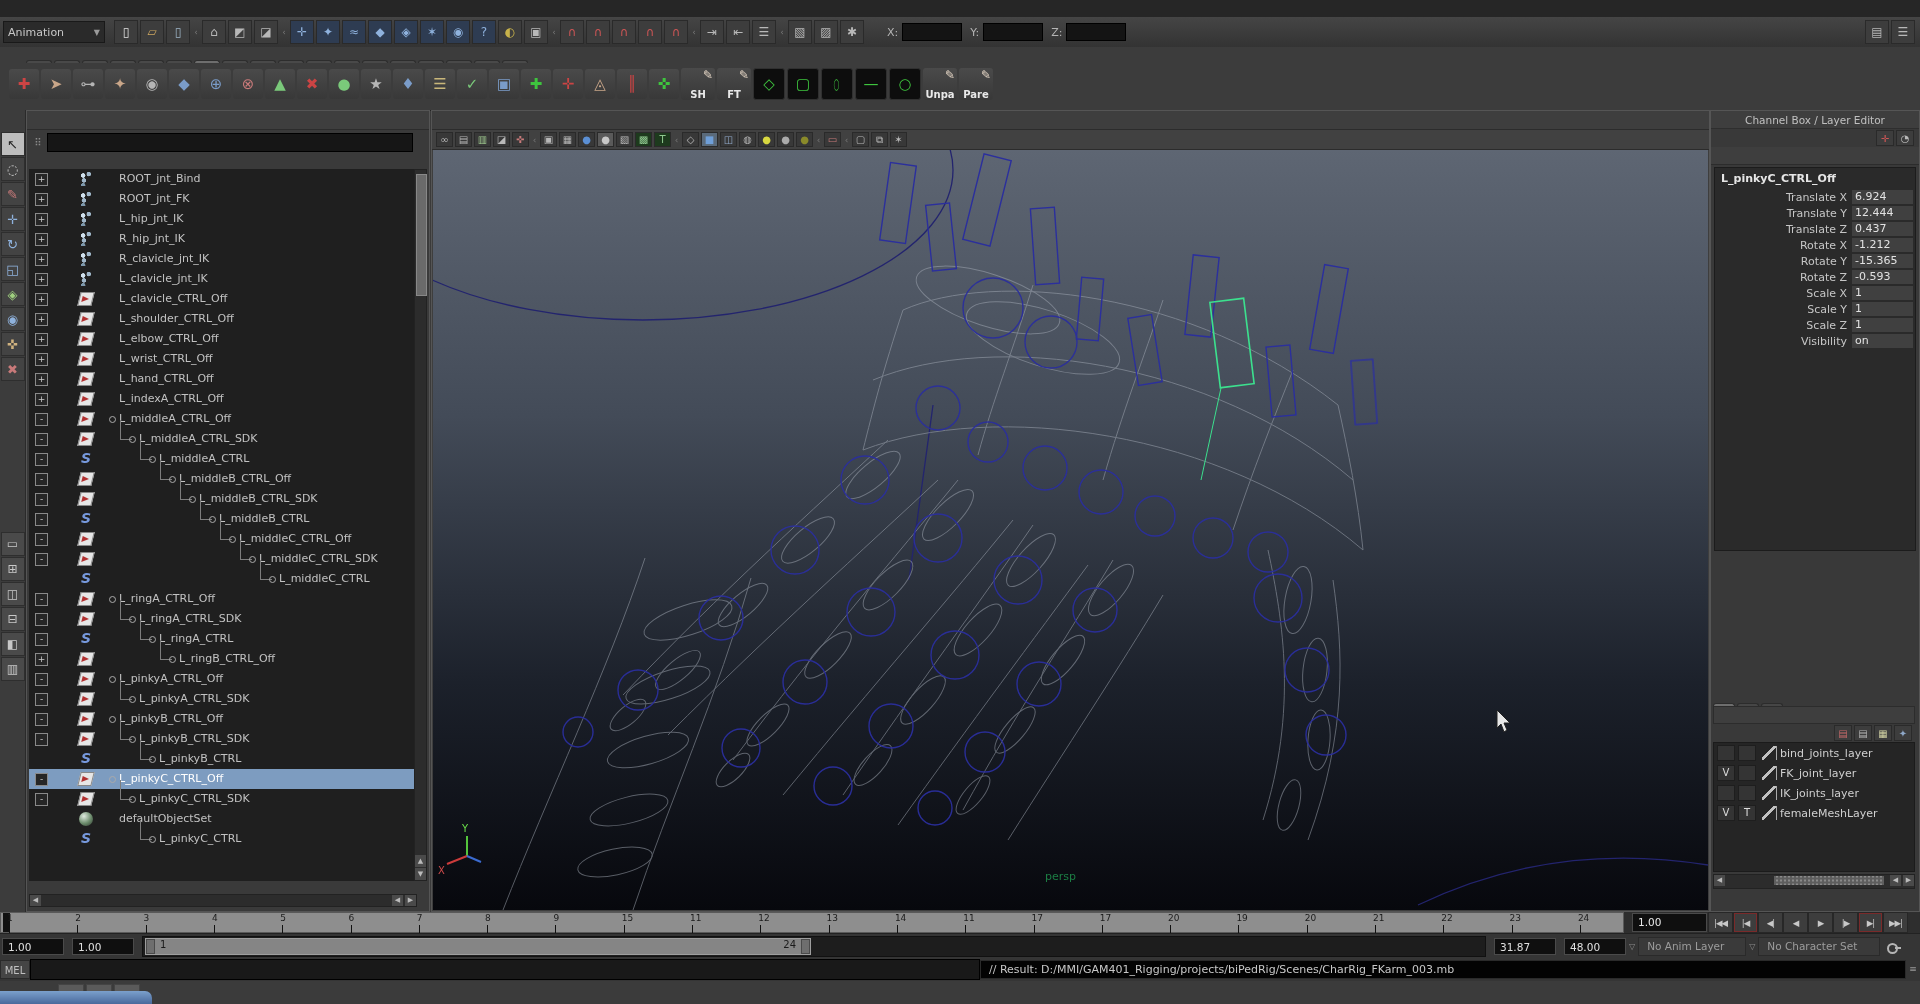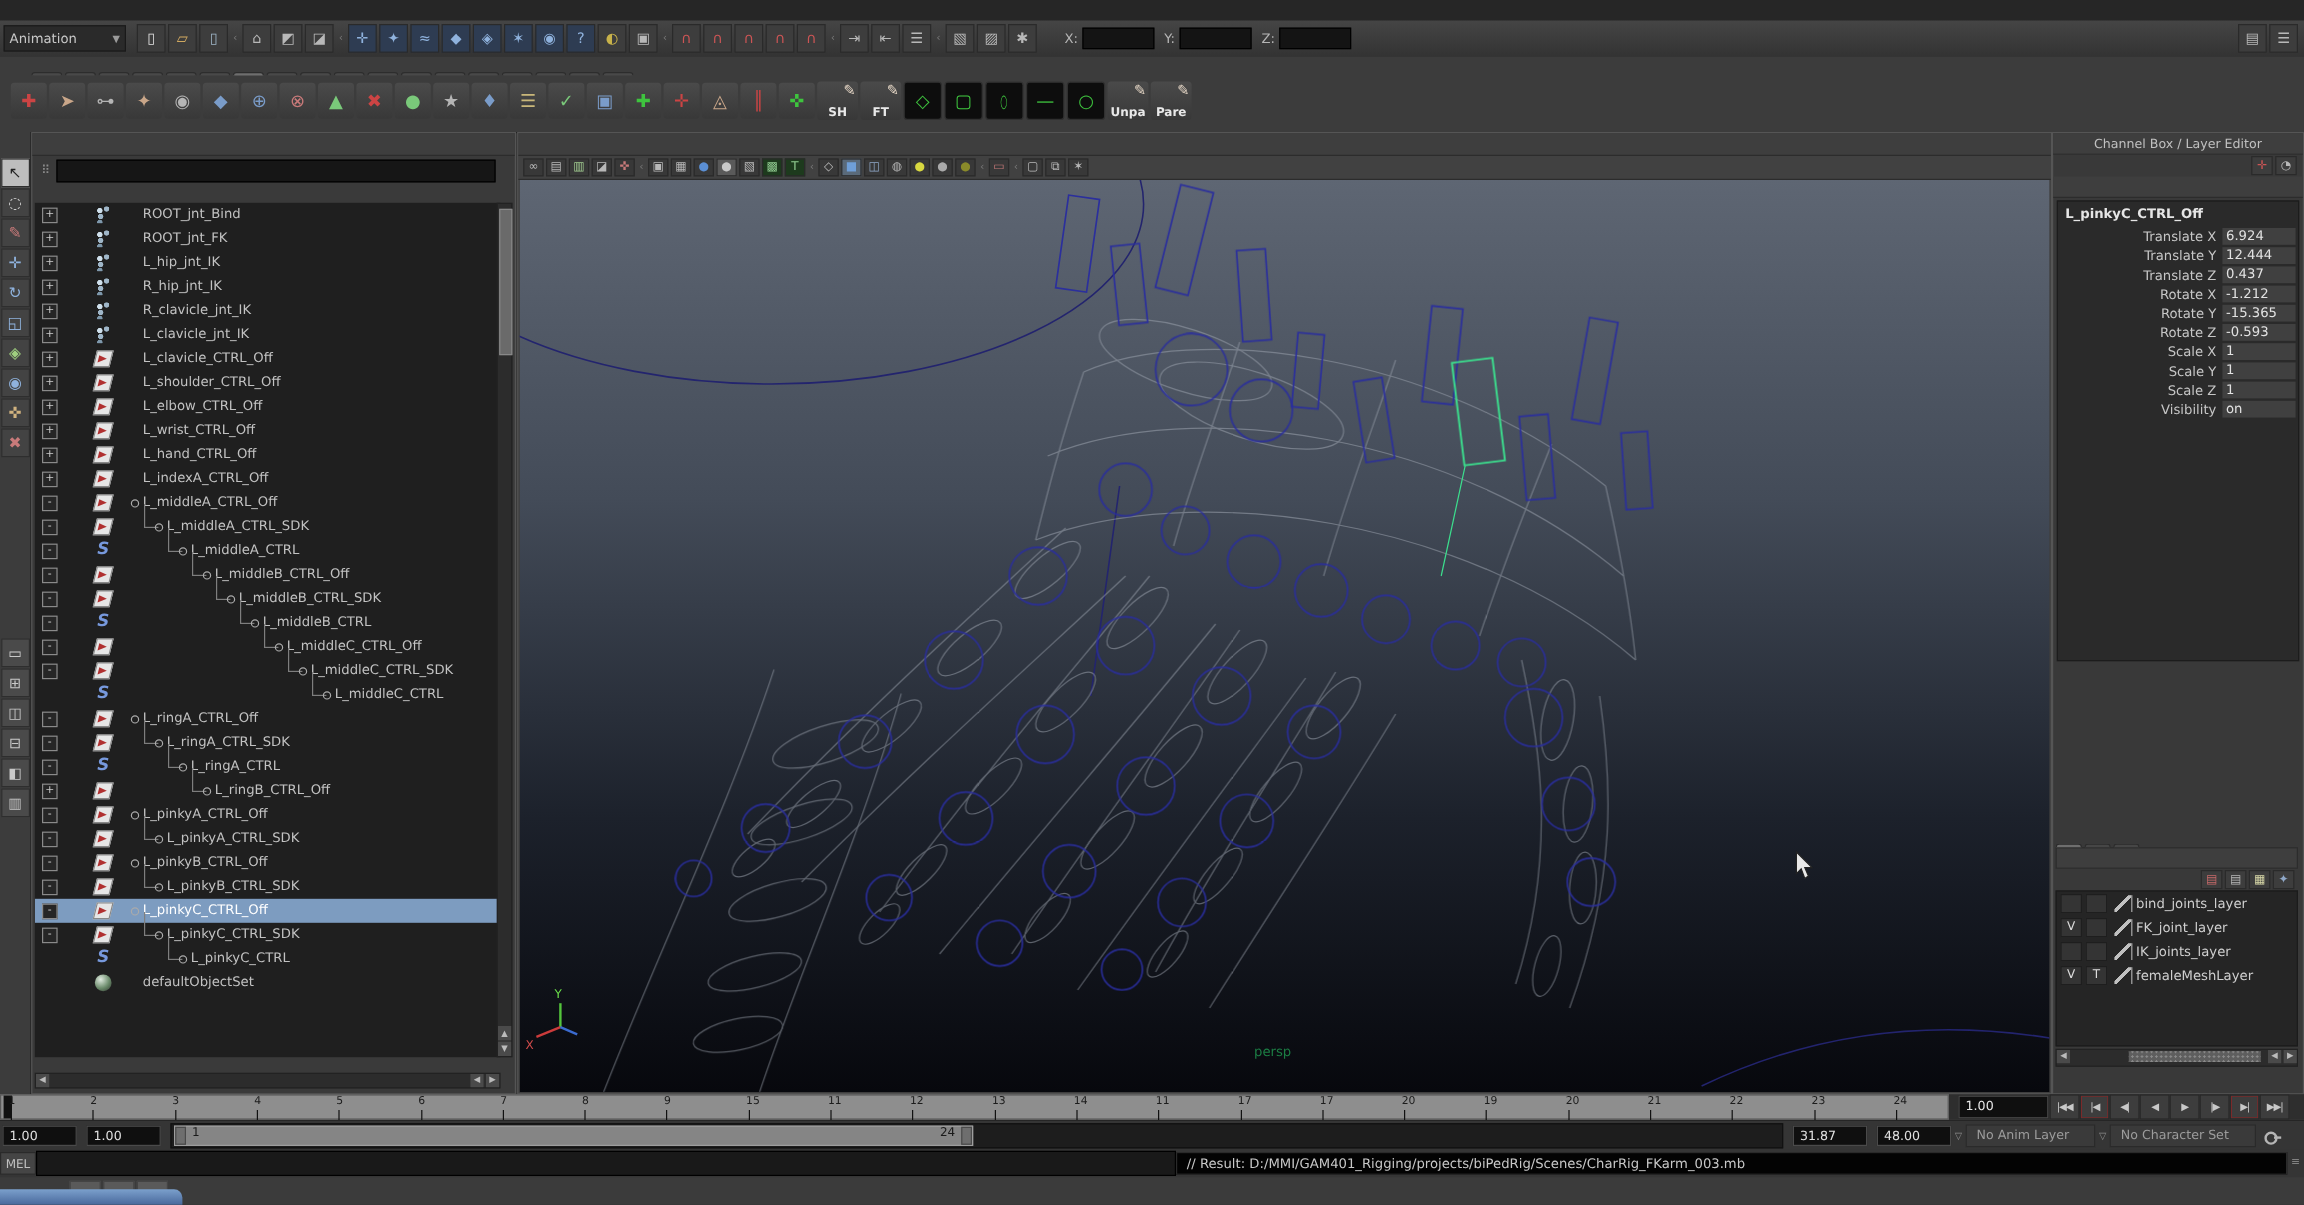--- a/index.html
+++ b/index.html
@@ -640,43 +640,49 @@
     <span class="row-icon ic-ctrl"></span>
     <span class="dot"></span>
     <span class="tree-label">L_pinkyB_CTRL_Off</span>
   </div>
         <div class="tree-row has-dot child" style="--i: 29; --depth: 1;">
     <span class="expand-box">-</span>
     <span class="row-icon ic-ctrl"></span>
     <span class="dot"></span>
     <span class="tree-label">L_pinkyB_CTRL_SDK</span>
   </div>
+        <div class="tree-row has-dot child no-expand" style="--i: 30; --depth: 2;">
+
+    <span class="row-icon ic-curve"></span>
+    <span class="dot"></span>
+    <span class="tree-label">L_pinkyB_CTRL</span>
+  </div>
         <div class="tree-row selected has-dot" style="--i: 31; --depth: 0;">
     <span class="expand-box">-</span>
     <span class="row-icon ic-ctrl"></span>
     <span class="dot"></span>
     <span class="tree-label">L_pinkyC_CTRL_Off</span>
   </div>
         <div class="tree-row has-dot child" style="--i: 32; --depth: 1;">
     <span class="expand-box">-</span>
     <span class="row-icon ic-ctrl"></span>
     <span class="dot"></span>
     <span class="tree-label">L_pinkyC_CTRL_SDK</span>
   </div>
+        <div class="tree-row no-expand" style="--i: 34; --depth: 0;">
+
+    <span class="row-icon ic-set"></span>
+
+    <span class="tree-label">defaultObjectSet</span>
+  </div>
         <div class="tree-row has-dot child no-expand" style="--i: 33; --depth: 2;">
 
     <span class="row-icon ic-curve"></span>
     <span class="dot"></span>
     <span class="tree-label">L_pinkyC_CTRL</span>
-  </div>
-        <div class="tree-row no-expand" style="--i: 34; --depth: 0;">
-
-    <span class="row-icon ic-set"></span>
-
-    <span class="tree-label">defaultObjectSet</span>
   </div>
       </div>
     <div class="vscroll">
       <span class="thumb"></span>
       <span class="scroll-arrow" style="bottom:13px;left:0;">▲</span>
       <span class="scroll-arrow" style="bottom:0;left:0;">▼</span>
     </div>
     <div class="hscroll">
       <span class="scroll-arrow" style="left:0;top:0;height:11px;line-height:11px;">◀</span>
       <span class="scroll-arrow" style="right:13px;top:0;height:11px;line-height:11px;">◀</span>

